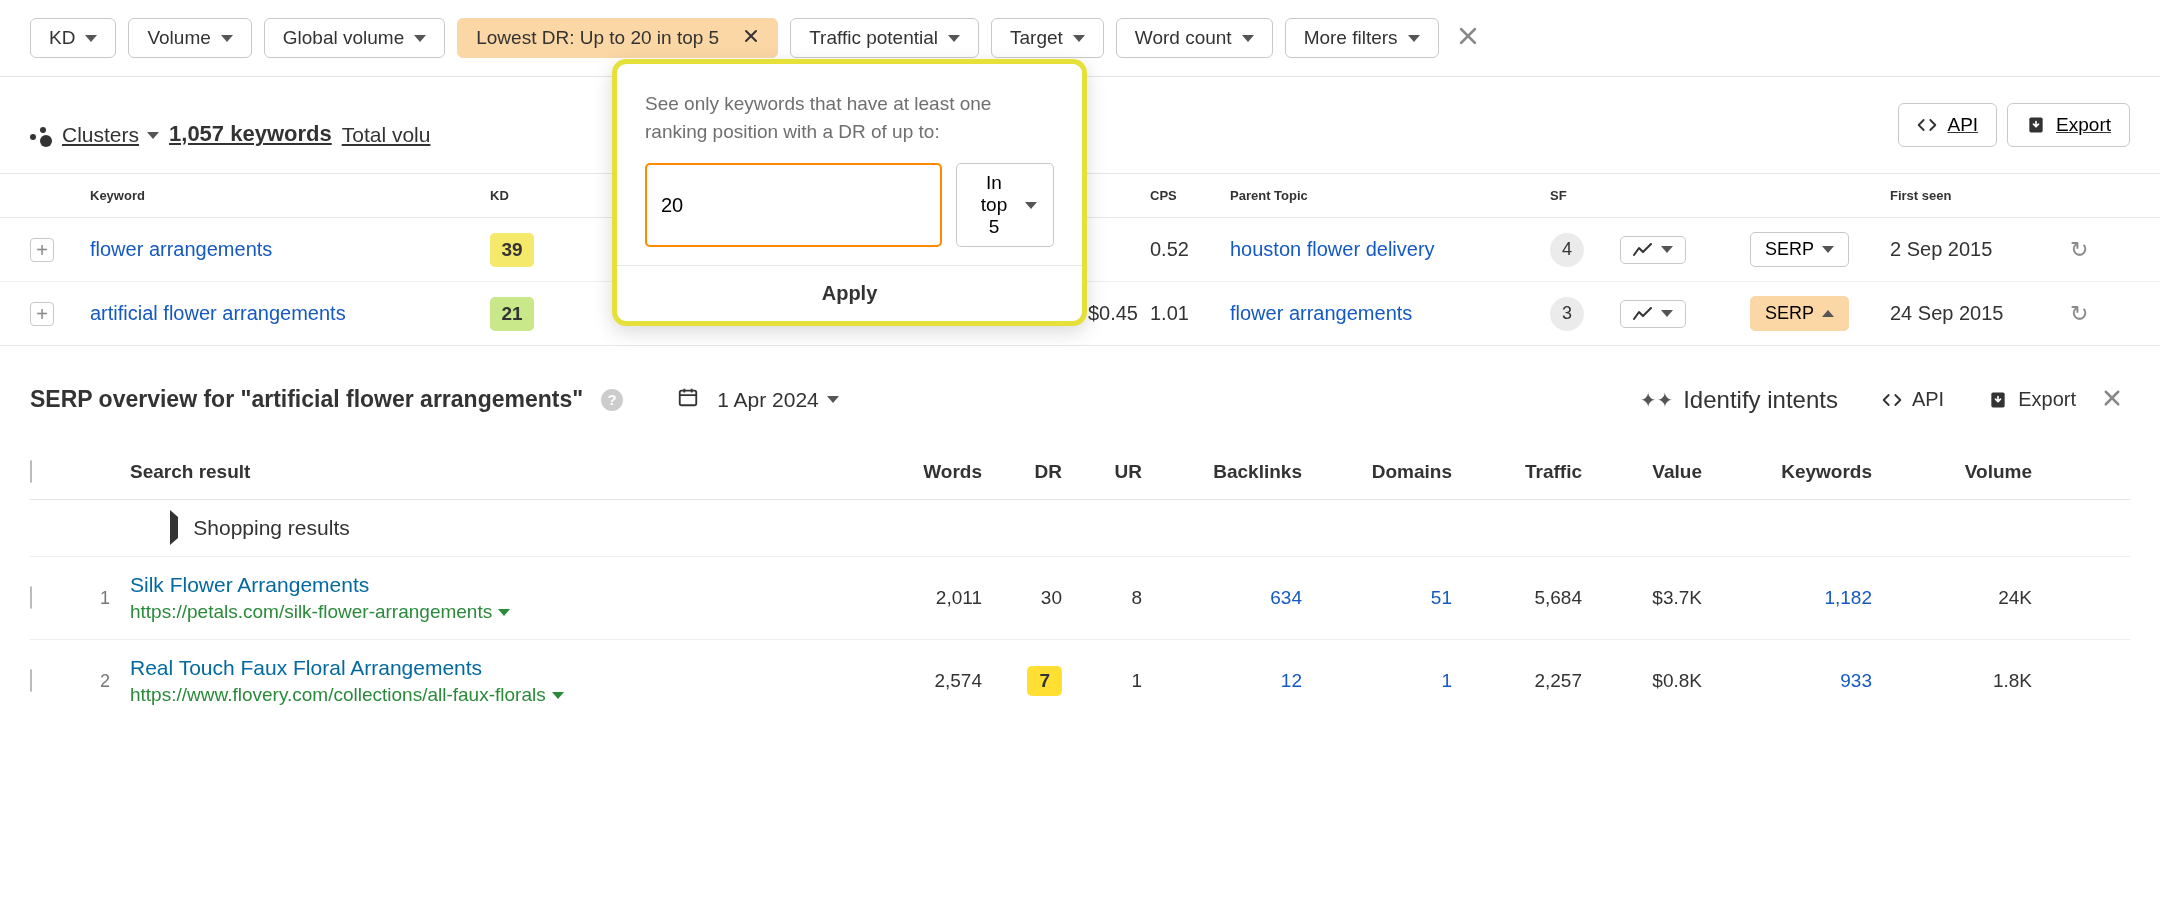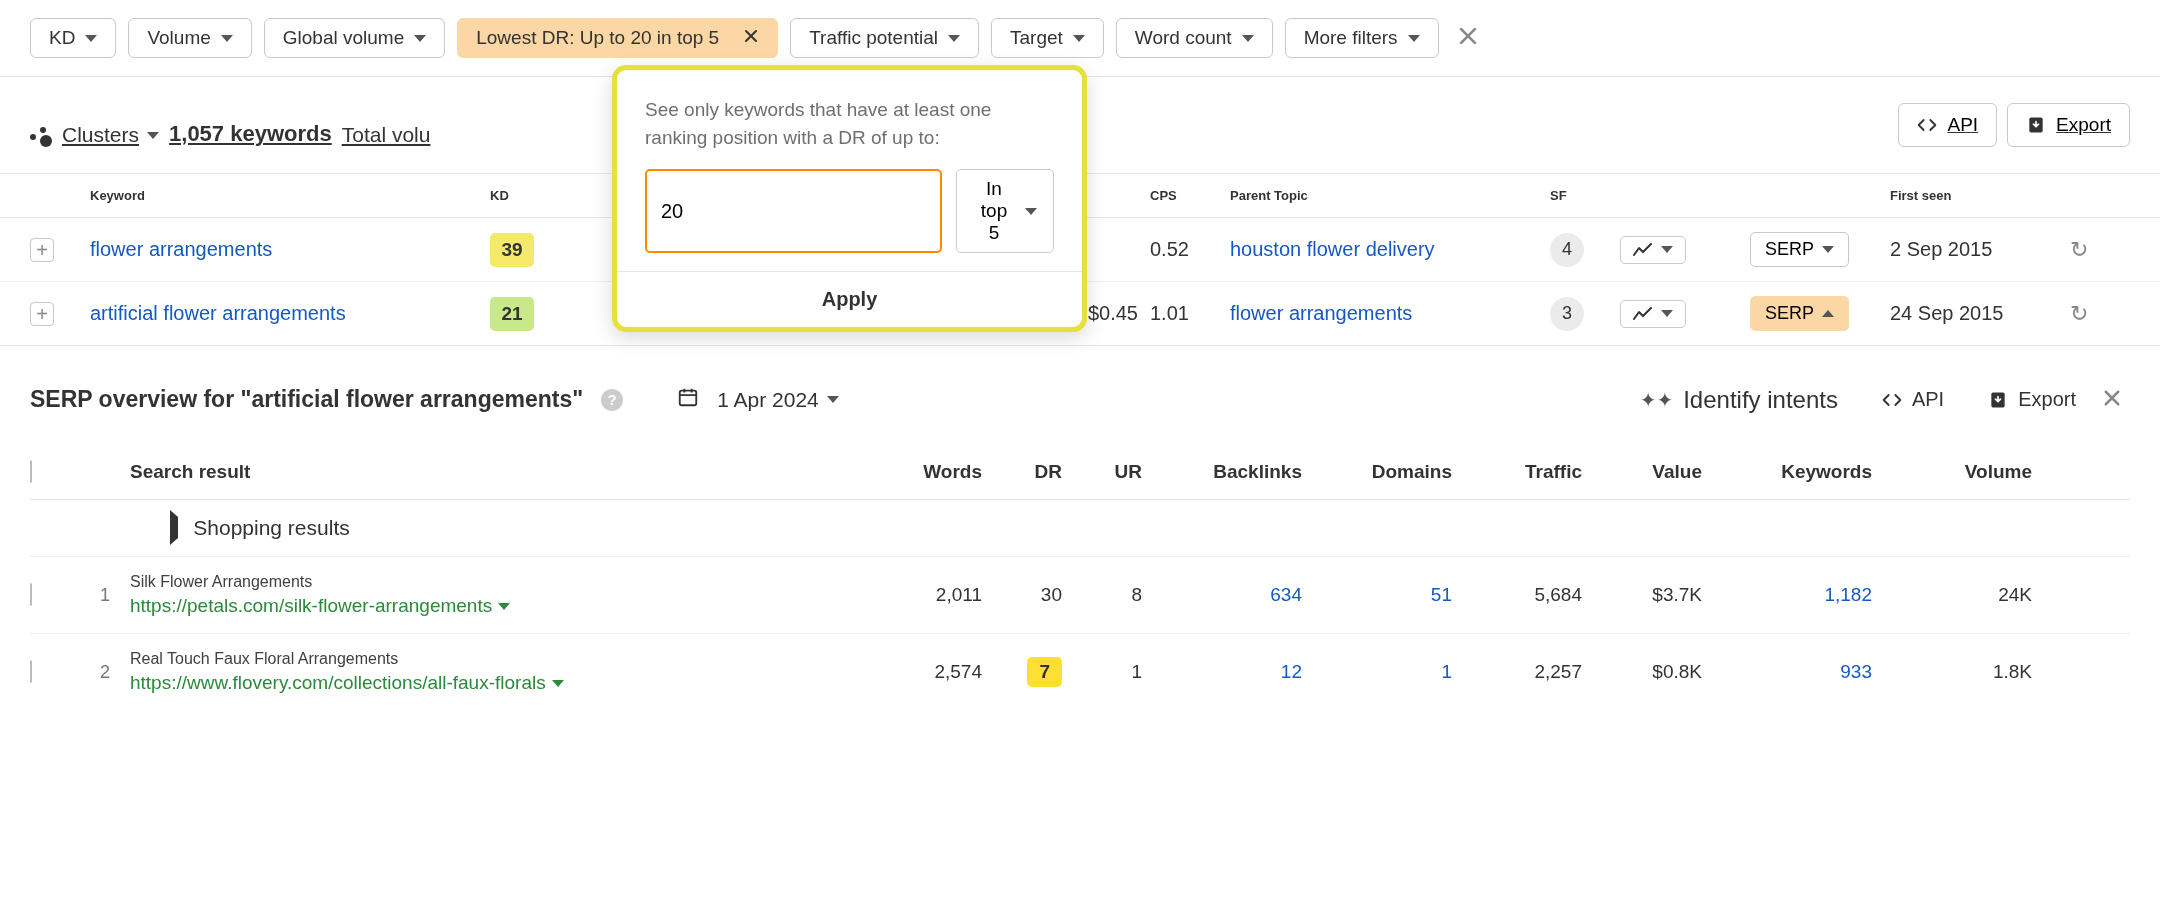--- a/index.html
+++ b/index.html
@@ -43,21 +43,21 @@
   .f-btn.active .close-x { margin-left:14px; }
   .close-x-svg { width:16px;height:16px; }
   .clear-all {
     padding:6px;
     cursor:pointer;
     color:#888;
   }
   
   .popover {
     position:absolute;
-    top:65px;
+    top:59px;
     left:612px;
     width:475px;
     background:#fff;
     border:5px solid #e6e03a;
     border-radius:14px;
     box-shadow:0 6px 20px rgba(0,0,0,.15);
     z-index:20;
   }
   .popover-body { padding:26px 28px 18px 28px; }
   .popover-desc { color:#6f6f6f; font-size:19px; line-height:1.45; margin-bottom:18px; }
@@ -166,21 +166,21 @@
     grid-template-columns:50px 50px 760px 110px 80px 80px 160px 150px 130px 120px 170px 160px;
     align-items:center;
     padding:16px 0;
   }
   .serp-head { font-weight:700;border-bottom:1px solid #e5e5e5;margin-top:8px; }
   .serp-row { border-bottom:1px solid #eee; }
   .chk {
     width:22px;height:22px;border:1.5px solid #bbb;border-radius:5px;background:#fff;cursor:pointer;
   }
   .rank { color:#777;font-size:18px;text-align:right;padding-right:20px; }
-  .res-title { color:#404040;font-size:16px; }
+  .res-title { color:#0369a1;font-size:21px; }
   .res-url { color:#2a8a3a;font-size:19px;margin-top:4px;display:flex;align-items:center;gap:6px; }
   .tri-green { width:0;height:0;border-left:6px solid transparent;border-right:6px solid transparent;border-top:7px solid #2a8a3a; }
   .dr-hl { display:inline-flex;align-items:center;justify-content:center;background:#ffe032;border-radius:5px;padding:4px 12px;font-weight:600; }
   .serp-head .num-r, .serp-row .num-r { text-align:right;padding-right:18px; }
   .shop-arrow { display:inline-block;transform:translateY(-1px);margin-right:10px; }
   .tri-right { width:0;height:0;border-top:7px solid transparent;border-bottom:7px solid transparent;border-left:8px solid #333; }
 </style>
 </head>
 <body>
 

